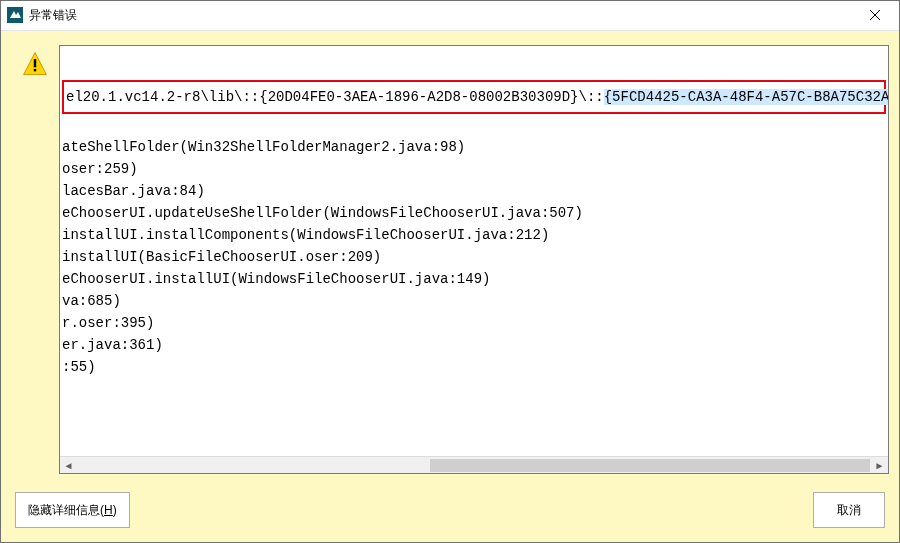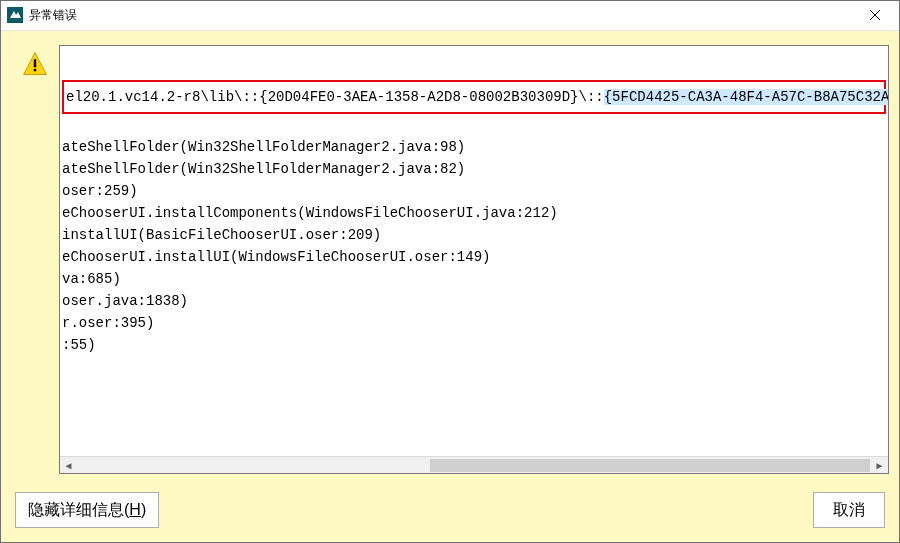--- a/index.html
+++ b/index.html
@@ -151,21 +151,21 @@
     align-items: center;
     padding: 12px 14px 14px 14px;
     gap: 8px;
   }
   .button-row .spacer { flex: 1 1 auto; }
   .btn {
     min-width: 72px;
     height: 26px;
     border: 1px solid #adadad;
     background: #ffffff;
-    font-size: 16px;
+    font-size: 12px;
     padding: 17px 12px;
     display: inline-flex;
     align-items: center;
     justify-content: center;
     cursor: default;
   }
   .btn.wide { min-width: 110px; }
   .btn u { text-decoration: underline; }
 </style>
 </head>
@@ -197,33 +197,34 @@
         <rect x="14.5" y="10" width="3" height="10" fill="#000"></rect>
         <rect x="14.5" y="22" width="3" height="3" fill="#000"></rect>
       </svg>
     </div>
 
     <div class="content-col">
       <div class="detail-panel">
         <div class="detail-scroll">
 
           <div class="highlight-row">
-            <div class="mono-line"><span>el20.1.vc14.2-r8\lib\::</span><span>{20D04FE0-3AEA-1358-A2D8-08002B30309D}</span><span>\::</span><span class="sel">{5FCD4425-CA3A-48F4-A57C-B8A75C32ACB1}</span></div>
+            <div class="mono-line"><span>el20.1.vc14.2-r8\lib\::</span><span>{20D04FE0-3AEA-1896-A2D8-08002B30309D}</span><span>\::</span><span class="sel">{5FCD4425-CA3A-48F4-A57C-B8A75C32ACB1}</span></div>
           </div>
 
           <div id="stack-lines">
               <div class="mono-line">ateShellFolder(Win32ShellFolderManager2.java:98)</div>
-              <div class="mono-line">ateShellFolder(Win32ShellFolderManager2.java:82)</div>
               <div class="mono-line">oser:259)</div>
-              <div class="mono-line">eChooserUI.installComponents(WindowsFileChooserUI.java:212)</div>
+              <div class="mono-line">lacesBar.java:84)</div>
+              <div class="mono-line">eChooserUI.updateUseShellFolder(WindowsFileChooserUI.java:507)</div>
+              <div class="mono-line">installUI.installComponents(WindowsFileChooserUI.java:212)</div>
               <div class="mono-line">installUI(BasicFileChooserUI.oser:209)</div>
-              <div class="mono-line">eChooserUI.installUI(WindowsFileChooserUI.oser:149)</div>
+              <div class="mono-line">eChooserUI.installUI(WindowsFileChooserUI.java:149)</div>
               <div class="mono-line">va:685)</div>
-              <div class="mono-line">oser.java:1838)</div>
               <div class="mono-line">r.oser:395)</div>
+              <div class="mono-line">er.java:361)</div>
               <div class="mono-line">:55)</div>
             </div>
 
         </div>
 
         <div class="h-scrollbar">
           <div class="arrow left">◄</div>
           <div class="thumb"></div>
           <div class="arrow right">►</div>
         </div>

